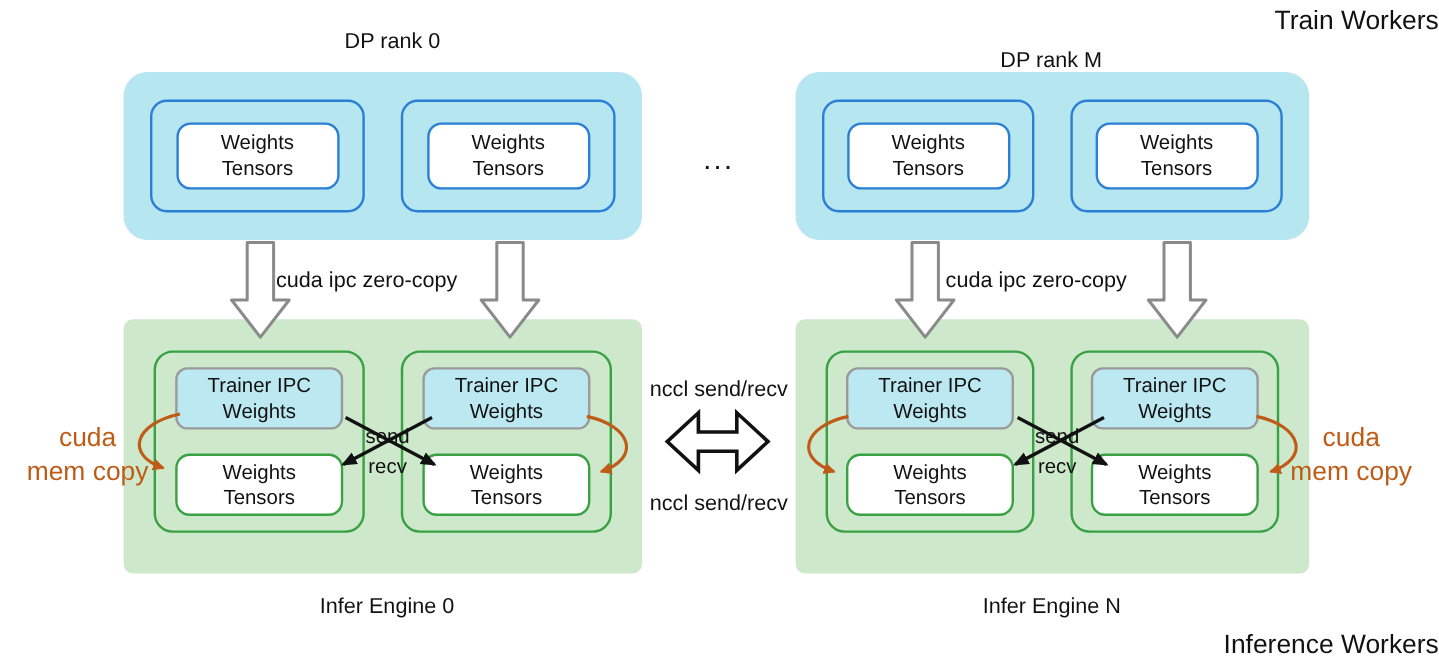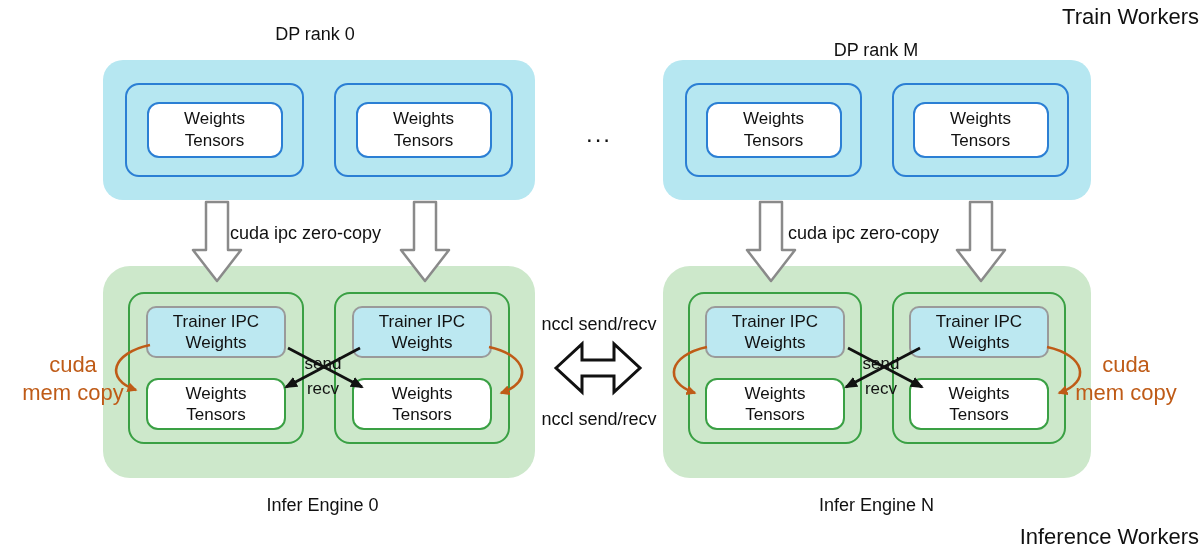--- a/index.html
+++ b/index.html
@@ -27,21 +27,21 @@
   }
   .white-box-blue {
     width:136px; height:56px; background:#ffffff;
     border:2.5px solid #2b7fd4; border-radius:12px;
     display:flex; align-items:center; justify-content:center;
     font-size:17px; line-height:1.3; text-align:center;
   }
 
   
   .green-container {
-    background:#cde8cb; border-radius:27px;
+    background:#cde8cb; border-radius:8px;
     display:flex; gap:30px; padding:26px 25px 34px;
     z-index:1;
   }
   .green-gpu {
     flex:1; border:2.5px solid #3aa044; border-radius:16px;
     display:flex; flex-direction:column; align-items:center; justify-content:center;
     gap:20px;
   }
   .trainer-box {
     width:140px; height:52px; background:#bce8f1;
@@ -63,21 +63,21 @@
 
   svg.overlay { position:absolute; left:0; top:0; z-index:5; pointer-events:none; }
 </style>
 </head>
 <body>
 
 <div class="canvas">
 
   <div class="abs title" style="top:4px; left:0;">Train Workers</div>
 
-  <div class="abs sublabel" style="left:240px; top:24px; width:150px;">DP rank 0</div>
+  <div class="abs sublabel" style="left:252px; top:24px; width:150px;">DP rank 0</div>
   <div class="abs sublabel" style="left:801px; top:40px; width:150px;">DP rank M</div>
 
   <div class="abs blue-container" style="left:103px; top:60px; width:432px; height:140px;">
     <div class="blue-gpu">
       <div class="white-box-blue multiline">Weights
 Tensors</div>
     </div>
     <div class="blue-gpu">
       <div class="white-box-blue multiline">Weights
 Tensors</div>

